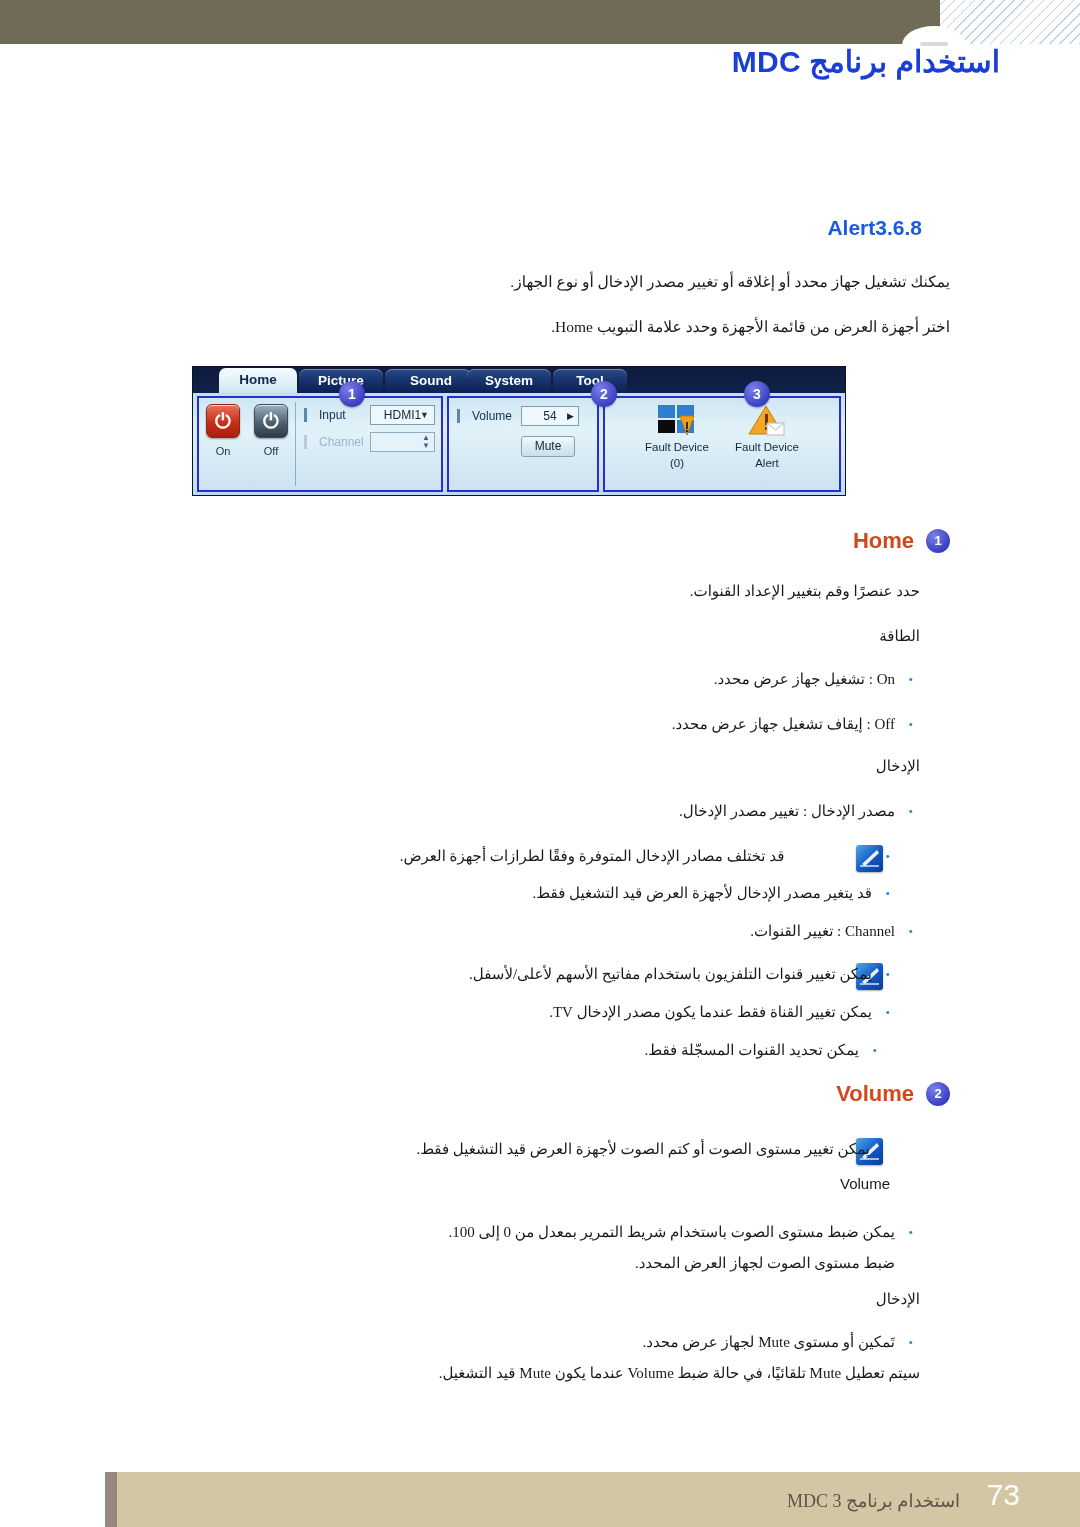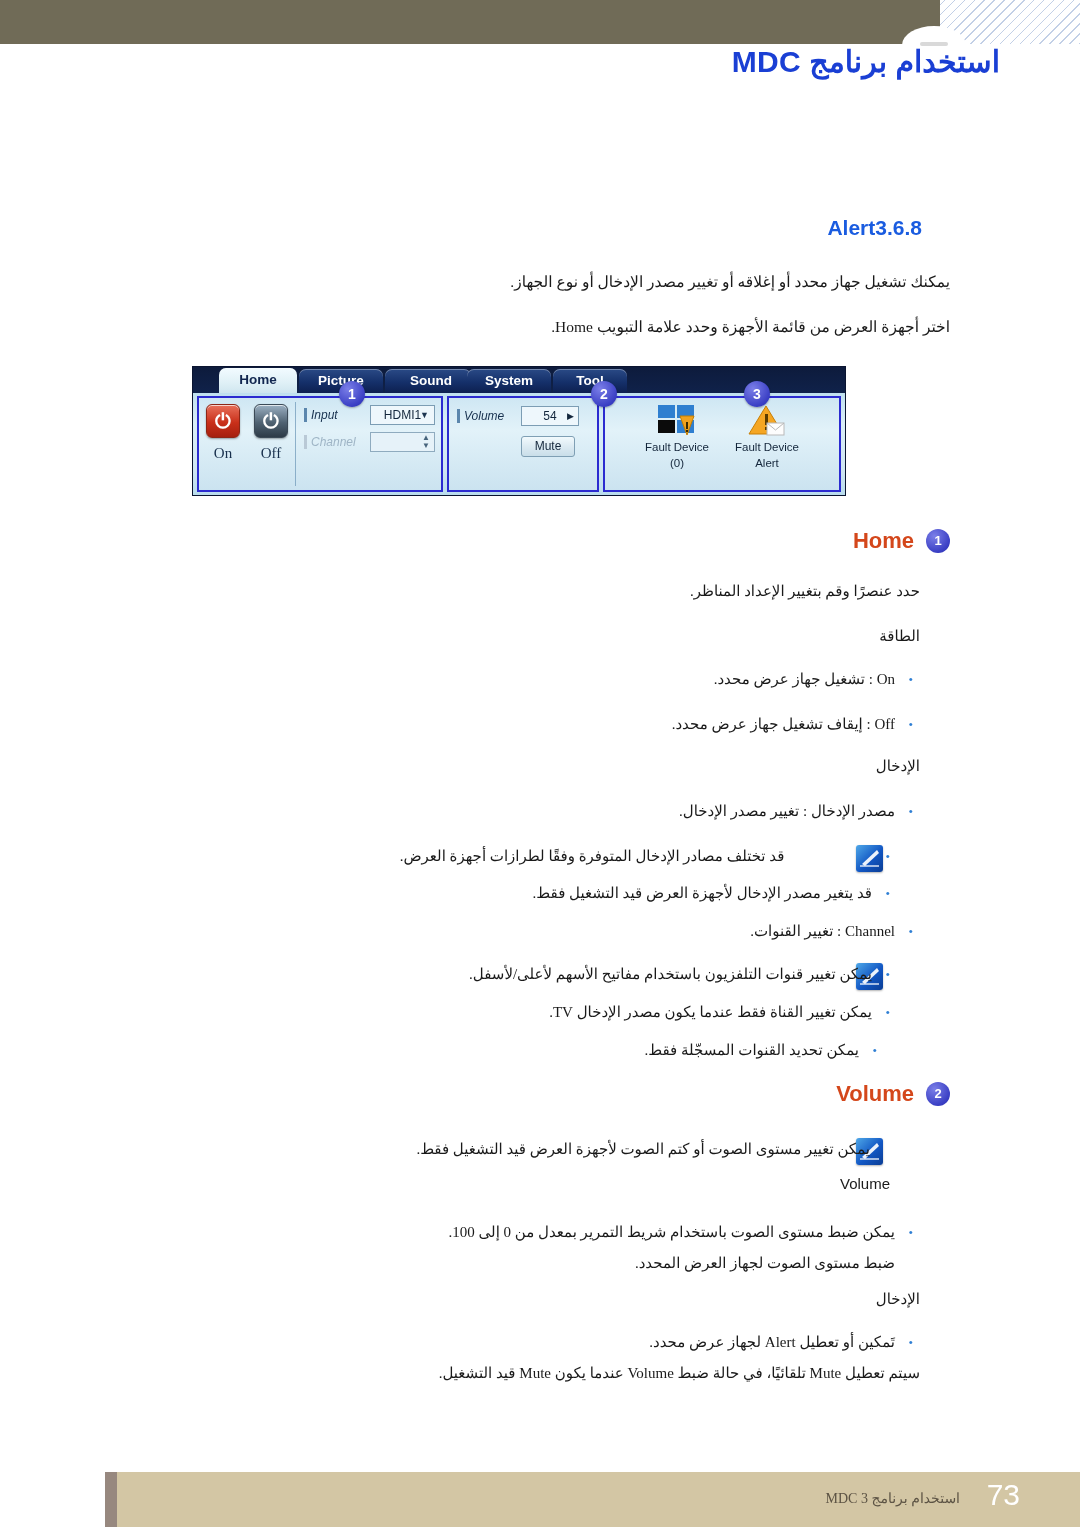--- a/index.html
+++ b/index.html
@@ -94,32 +94,31 @@
   .pwr-col{ width:96px; padding:6px 0 0 0; display:flex; justify-content:space-around;}
   .pwr-item{ text-align:center; }
   .pwr-btn{
     width:32px;height:32px;border-radius:6px; margin:0 auto;
     display:flex;align-items:center;justify-content:center;
     box-shadow:inset 0 1px 0 rgba(255,255,255,.7), 0 1px 2px rgba(0,0,0,.35);
   }
   .pwr-on{ background:linear-gradient(180deg,#e8705a 0%,#c9301a 55%,#a51f0e 100%); border:1px solid #8d2616;}
   .pwr-off{ background:linear-gradient(180deg,#9bb0c2 0%,#4f6272 55%,#2d3b47 100%); border:1px solid #3b4a57;}
   .pwr-glyph{ color:#fff; font-size:20px; line-height:1; font-weight:bold;}
-  .pwr-lbl{ font-size:15px; color:#18304d; margin-top:7px; font-family:Liberation Serif, serif;}
+  .pwr-lbl{ font-size:11px; color:#18304d; margin-top:7px; font-family:Liberation Sans, sans-serif;}
 
   .sep{ width:1px; background:rgba(120,160,190,.8); margin:4px 0; }
 
   .fld-col{ flex:1; padding:7px 6px 0 8px; }
   .fld-row{ display:flex; align-items:center; margin-bottom:7px; }
   .fld-lbl{
     font-size:12px; color:#16304e; width:66px;
     font-family:"Liberation Sans", sans-serif;
-    border-left:3px solid #5b86ad; padding-left:4px;
+    border-left:3px solid #5b86ad; padding-left:12px;
     box-sizing:border-box;
-    font-style:italic;
   }
   .fld-lbl.dim{ color:#9fb5c6; border-left-color:#b9c9d6; }
   .combo{
     flex:1; height:18px; background:#eef7fc; border:1px solid #7c9db4;
     display:flex; align-items:center; justify-content:center; position:relative;
     font-size:12px; color:#13263c;
     font-family:"Liberation Sans", sans-serif;
   }
   .combo .arr{ position:absolute; right:5px; font-size:9px; color:#1d3550;}
   .spin{ flex:1; height:18px; background:#e6f2f9; border:1px solid #8fabbf; position:relative;}
@@ -200,21 +199,21 @@
   .ftr-bar{
     position:absolute; left:105px; top:1472px; width:975px; height:55px;
     background:#d3c6a4;
   }
   .ftr-tab{
     position:absolute; left:105px; top:1472px; width:12px; height:55px;
     background:#97887f;
   }
   .ftr-txt{
     position:absolute; right:120px; top:1490px;
-    font-size:14px; color:#5c5344; direction:rtl;
+    font-size:18px; color:#5c5344; direction:rtl;
     font-family:"Liberation Serif", serif;
   }
   .ftr-num{
     position:absolute; right:60px; top:1478px;
     font-size:30px; color:#ffffff; font-weight:300;
     font-family:"Liberation Sans", sans-serif; direction:ltr;
   }
 </style>
 </head>
 <body>
@@ -338,21 +337,21 @@
     </div>
 
   </div>
 </div>
 
 <div class="red-head" style="right:130px; top:528px;">
   <span>Home</span>
   <span class="bdg">1</span>
 </div>
 
-<div class="plain" style="right:160px; top:580px; width:660px;">حدد عنصرًا وقم بتغيير الإعداد المناظر.</div>
+<div class="plain" style="right:160px; top:580px; width:660px;">حدد عنصرًا وقم بتغيير الإعداد القنوات.</div>
 <div class="plain" style="right:160px; top:625px; width:660px;">الطاقة</div>
 
 <div class="bullet" style="right:185px; top:668px; width:630px;">On :  تشغيل جهاز عرض محدد.</div>
 <div class="bullet" style="right:185px; top:713px; width:630px;">Off :  إيقاف تشغيل جهاز عرض محدد.</div>
 
 <div class="plain" style="right:160px; top:755px; width:660px;">الإدخال</div>
 
 <div class="bullet" style="right:185px; top:800px; width:630px;">مصدر الإدخال : تغيير مصدر الإدخال.</div>
 
 <div class="note-ic" style="left:856px; top:845px;">
@@ -389,19 +388,19 @@
 </div>
 <div class="plain" style="right:210px; top:1138px; width:610px;">يمكن تغيير مستوى الصوت أو كتم الصوت لأجهزة العرض قيد التشغيل فقط.</div>
 
 <div class="vol-cap" style="left:840px; top:1175px;">Volume</div>
 
 <div class="bullet" style="right:185px; top:1221px; width:630px;">يمكن ضبط مستوى الصوت باستخدام شريط التمرير بمعدل من 0  إلى 100.</div>
 <div class="plain" style="right:185px; top:1252px; width:630px;">ضبط مستوى الصوت لجهاز العرض المحدد.</div>
 
 <div class="plain" style="right:160px; top:1288px; width:660px;">الإدخال</div>
 
-<div class="bullet" style="right:185px; top:1331px; width:630px;">تَمكين أو تعطيل Alert لجهاز عرض محدد.</div>
+<div class="bullet" style="right:185px; top:1331px; width:630px;">تَمكين أو مستوى Mute لجهاز عرض محدد.</div>
 <div class="plain" style="right:160px; top:1362px; width:680px;">سيتم تعطيل Mute تلقائيًا، في حالة ضبط Volume عندما يكون Mute قيد التشغيل.</div>
 
 <div class="ftr-bar"></div>
 <div class="ftr-tab"></div>
 <div class="ftr-txt">استخدام برنامج MDC 3</div>
 <div class="ftr-num">73</div>
 
 </body></html>

